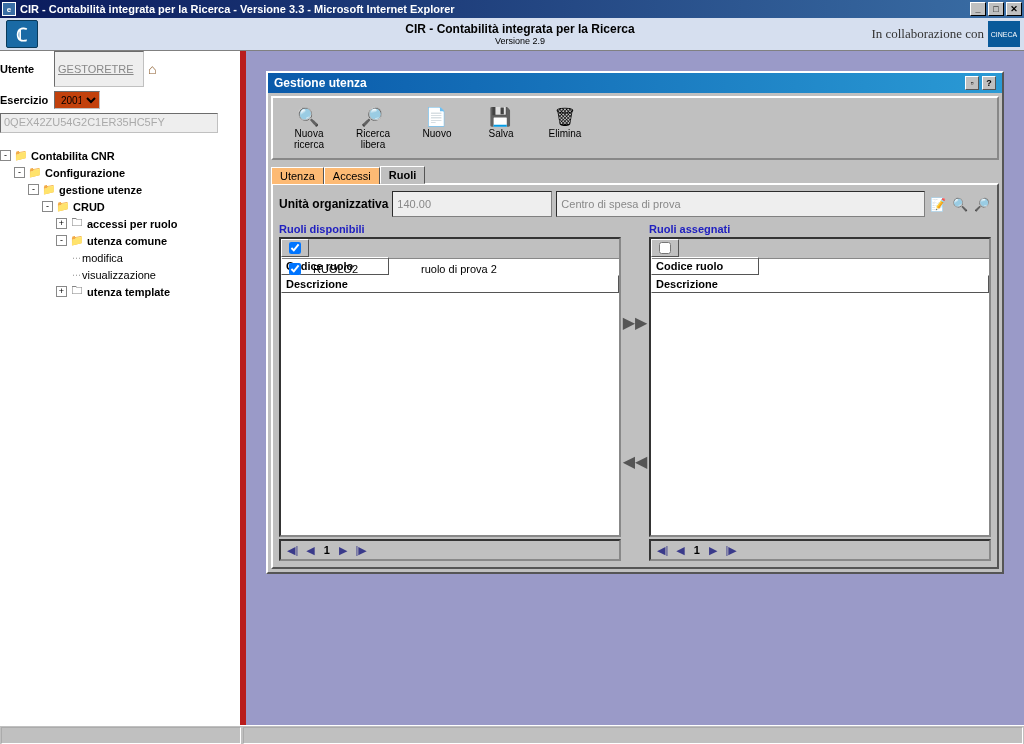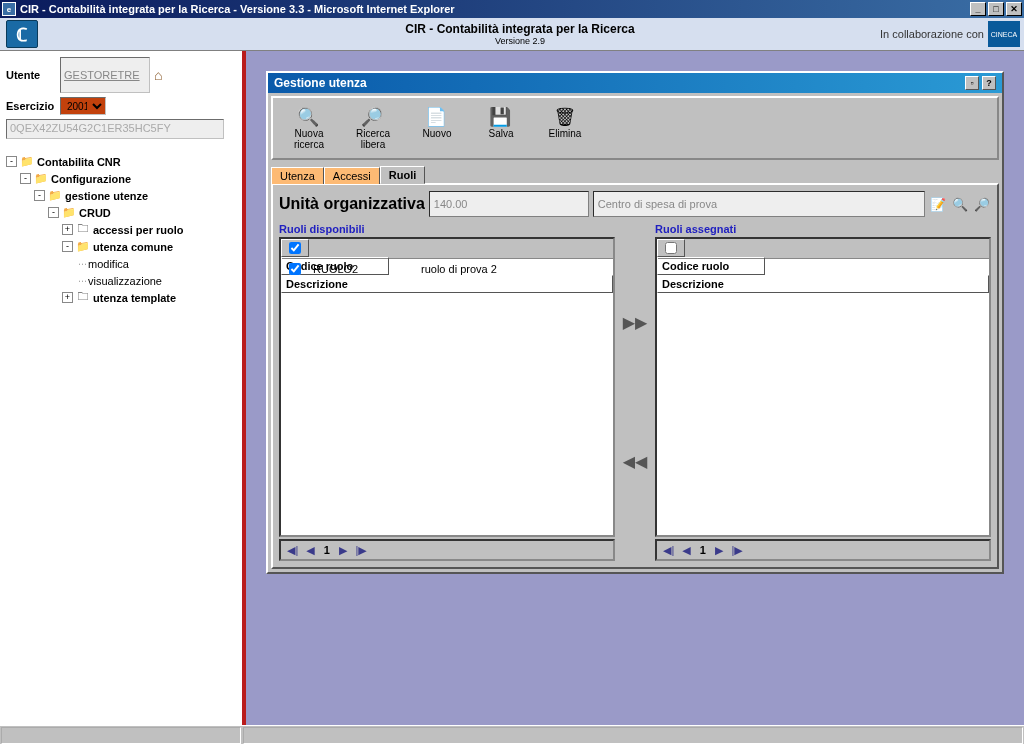--- a/index.html
+++ b/index.html
@@ -9,26 +9,26 @@
     .titlebar .ie-icon { width: 14px; height: 14px; background: #3a6ea5; border: 1px solid #fff; margin-right: 4px; font-size: 8px; display:flex; align-items:center; justify-content:center; }
     .titlebar .title-text { flex: 1; }
     .win-btn { width: 16px; height: 14px; background: #c0c0c0; border: 1px solid #fff; border-right-color: #000; border-bottom-color: #000; margin-left: 2px; font-size: 9px; text-align:center; line-height: 12px; color:#000;}
 
     .app-header { background: #d6dfef; height: 33px; border-bottom: 1px solid #808080; display: flex; align-items: center; position: relative;}
     .app-logo { width: 32px; height: 28px; background: #1a6aa5; border: 1px solid #0a3a5a; margin: 2px 6px; display:flex; align-items:center; justify-content:center; color:#fff; font-size: 18px; font-weight:bold; border-radius: 2px;}
     .app-header-center { position: absolute; left:0; right:0; text-align:center; pointer-events:none;margin-left:16px;}
     .app-title { font-weight: bold; font-size: 12px; color: #000; }
     .app-subtitle { font-size: 9px; color: #000; }
     .app-header-right { position:absolute; right: 4px; display:flex; align-items:center; gap:4px;}
-    .collab-text { font-size: 11px; color:#333; }
+    .collab-text { font-size: 13px; color:#333;font-family:Liberation Serif, serif; }
     .cineca-logo { width: 32px; height: 26px; background: #0a5a9a; color:#fff; font-size:7px; display:flex; align-items:center; justify-content:center;}
 
     .main-container { display: flex; height: 674px; }
 
-    .sidebar { width: 246px; background: #fff; border-right: 4px solid #b91c1c; padding: 6px; overflow: auto;}
+    .sidebar { width: 246px; background: #fff; border-right: 6px solid #b91c1c; overflow: auto;}
     .sidebar-row { display: flex; align-items: center; margin-bottom: 4px; gap: 4px;}
     .sidebar-label { font-weight: bold; font-size: 11px; width: 50px;}
     .sidebar-input { border: 1px inset #c0c0c0; background: #eee; color: #888; padding: 1px 3px; font-size: 11px; width: 90px; height: 36px; text-decoration: underline;}
     .sidebar-select { border: 1px inset #c0c0c0; background: #c2410c; padding: 0 2px; font-size: 10px; height: 18px; width: 46px;}
     .home-icon { width: 16px; height: 16px; color: #8a5a2a; font-size: 14px;}
     .license-box { border: 1px inset #c0c0c0; background: #eee; color: #aaa; padding: 2px 3px; font-size: 11px; width: 218px; margin-top: 2px; height: 20px; overflow: hidden;}
 
     .tree { margin-top: 14px; font-size: 11px; }
     .tree-node { display: flex; align-items: center; height: 17px; white-space: nowrap;}
     .tree-indent-0 { padding-left: 0px; }
@@ -55,25 +55,25 @@
     .tool-icon-wrap { height: 22px; display:flex; align-items:center; justify-content:center; font-size: 18px;}
     .tool-label { font-size: 10px; color:#000; line-height: 11px;}
 
     .tab-row { display:flex; padding: 0 3px; align-items: flex-end; height: 20px;}
     .tab { padding: 2px 8px; background:#fdba74; border: 1px solid; border-color: #fff #555 #555 #fff; font-size: 11px; cursor:pointer; position: relative; top: 1px; border-bottom: none;}
     .tab.active { background: #c0c0c0; font-weight: bold; z-index: 2; border-bottom: 1px solid #c0c0c0;}
 
     .tab-content { border: 2px solid; border-color:#fff #555 #555 #fff; margin: 0 3px 3px 3px; padding: 6px; background:#c0c0c0;}
 
     .field-row { display:flex; align-items:center; gap: 4px; margin-bottom: 6px;}
-    .field-label { font-weight: bold; font-size: 16px;}
+    .field-label { font-weight: bold; font-size: 12px;}
     .text-input { border: 1px inset #808080; background:#eee; color:#888; padding: 2px 4px; font-size: 11px; height: 26px;}
     .small-icon-btn { width: 18px; height: 18px; display:flex; align-items:center; justify-content:center; font-size:13px; cursor:pointer;}
 
-    .dual-list { display:flex; gap: 6px; align-items: stretch;}
+    .dual-list { display:flex; align-items: stretch;}
     .list-col { flex: 1; }
     .list-title { font-weight: bold; color: #2020c0; font-size: 11px; margin-bottom: 2px;}
     .list-box { border: 2px inset #888; background:#fff; height: 300px; overflow:auto;}
     .list-header { background:#c0c0c0; display:flex; height: 20px; border-bottom: 1px solid #888; flex-direction: column;}
     .list-header-cell { border: 1px solid; border-color:#fff #555 #555 #fff; padding: 2px 4px; font-weight: bold; font-size: 11px; display:flex; align-items:center;}
     .list-row { display:flex; padding: 2px 0;}
     .list-cell { padding: 2px 4px; font-size: 11px; display:flex; align-items:center;}
     .col-chk { width: 28px; justify-content:center;}
     .col-code { width: 108px;}
     .col-desc { flex: 1;}

